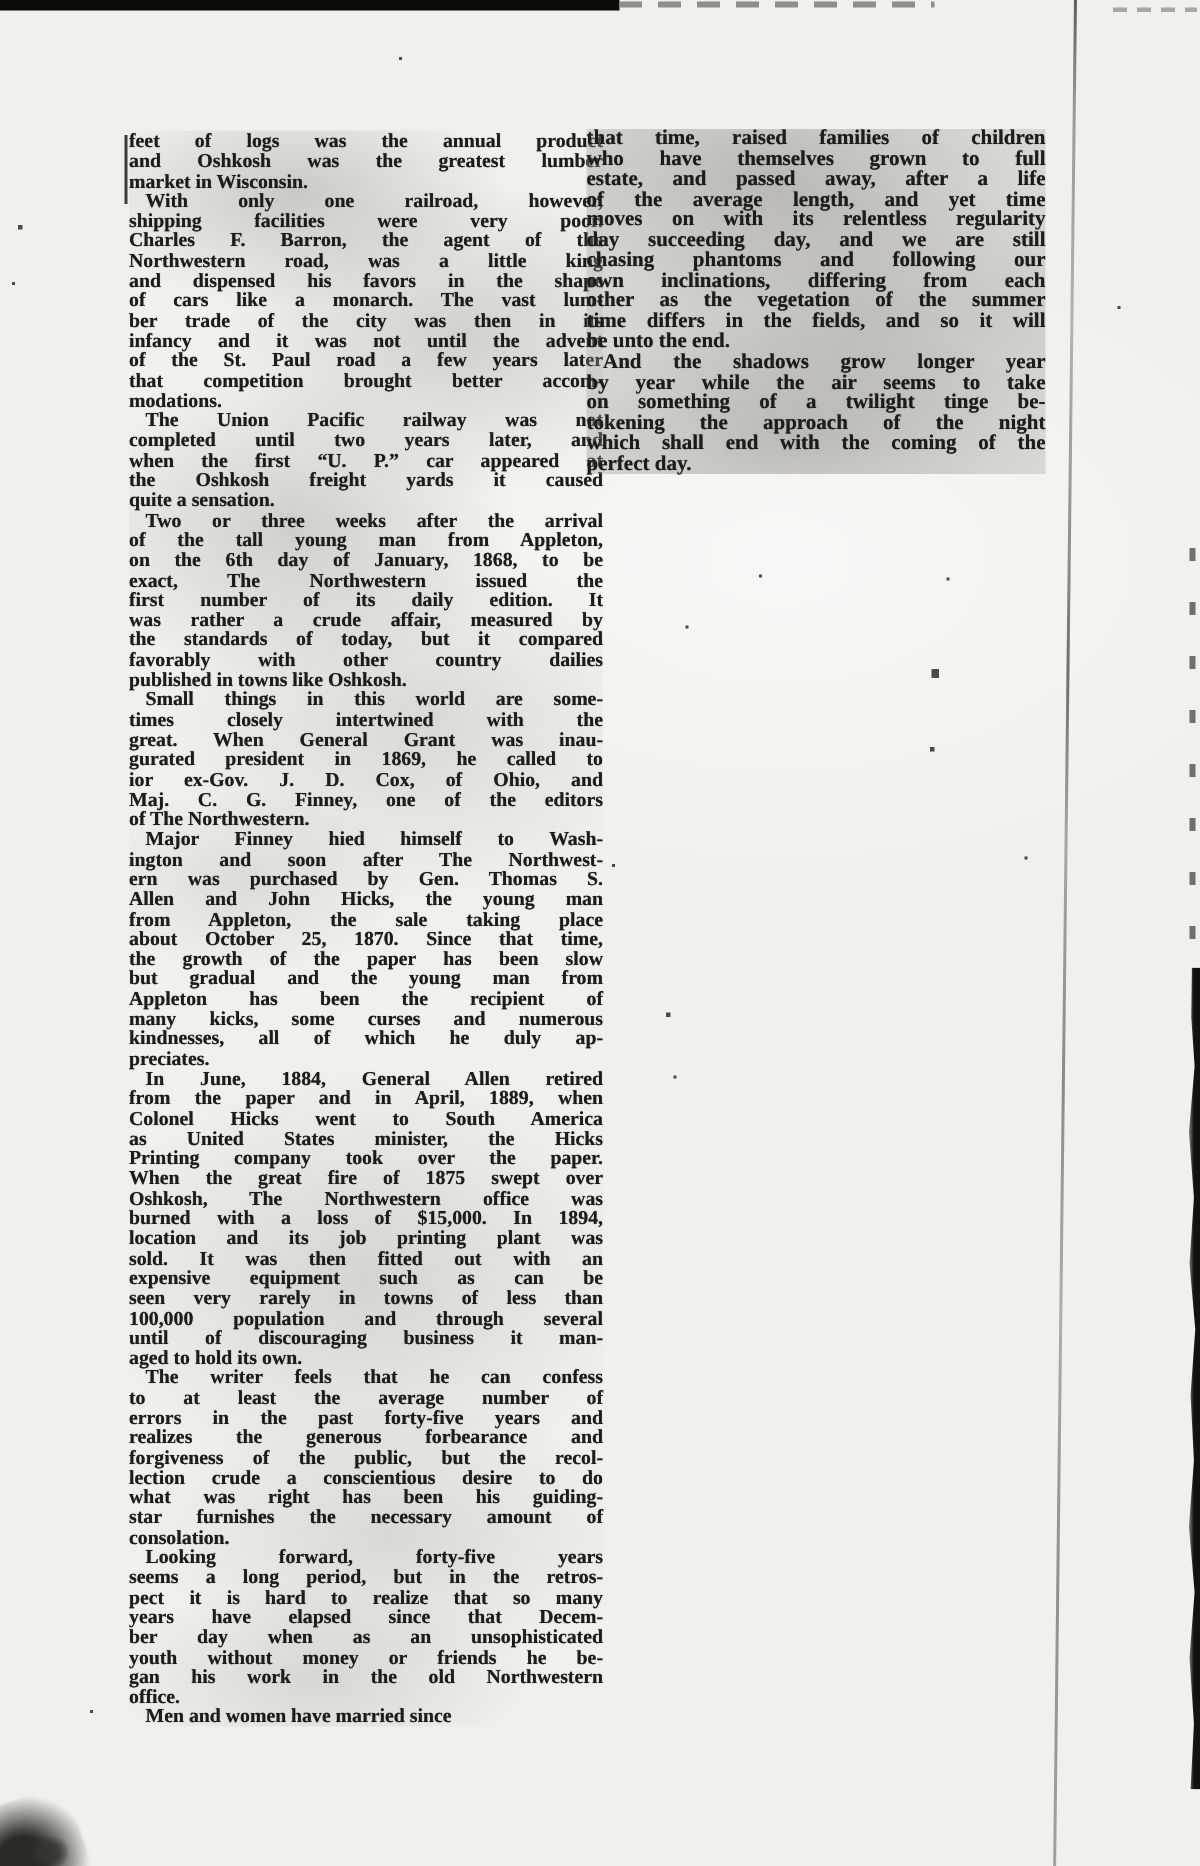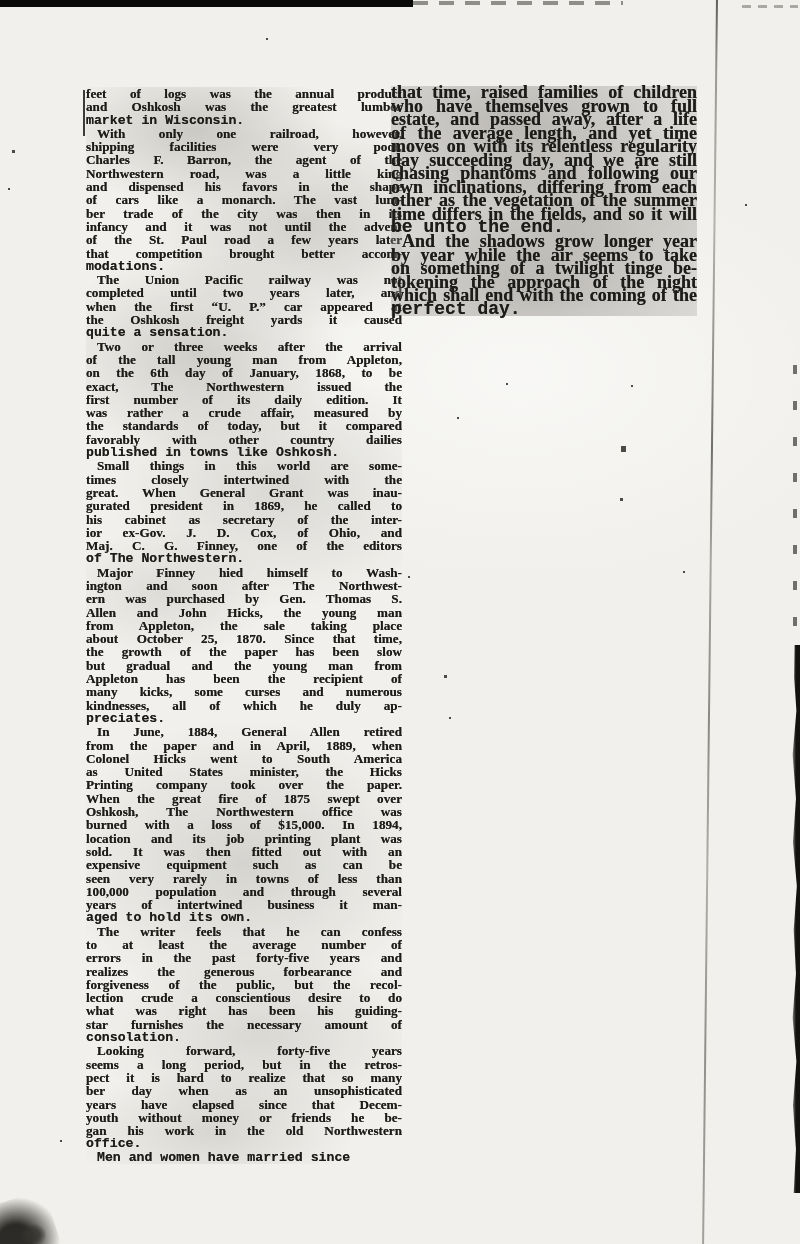--- a/index.html
+++ b/index.html
@@ -19,30 +19,30 @@
       radial-gradient(ellipse 200px 110px at 35% 4%,  rgba(148,146,140,.42), transparent 70%),
       radial-gradient(ellipse 230px 150px at 70% 13%, rgba(148,146,140,.34), transparent 70%),
       radial-gradient(ellipse 210px 150px at 35% 25%, rgba(148,146,140,.36), transparent 70%),
       radial-gradient(ellipse 240px 170px at 62% 37%, rgba(148,146,140,.26), transparent 72%),
       radial-gradient(ellipse 150px 90px  at 25% 47%, rgba(148,146,140,.22), transparent 72%),
       radial-gradient(ellipse 260px 200px at 50% 72%, rgba(148,146,140,.30), transparent 72%),
       radial-gradient(ellipse 230px 130px at 55% 88%, rgba(148,146,140,.26), transparent 72%),
       radial-gradient(ellipse 200px 90px  at 40% 97%, rgba(148,146,140,.28), transparent 72%);
   }
   .col-right {
-    left:391px; top:86px; width:306px; font-size:18px; line-height:13.55px;
+    left:391px; top:86px; width:306px; font-size:14px; line-height:13.55px;
     background:
       radial-gradient(ellipse 220px 110px at 40% 15%, rgba(140,138,132,.40), transparent 75%),
       radial-gradient(ellipse 240px 130px at 60% 55%, rgba(140,138,132,.34), transparent 75%),
       radial-gradient(ellipse 240px 110px at 45% 90%, rgba(140,138,132,.38), transparent 75%),
       rgba(162,160,154,.30);
   }
   .para { margin:0; }
   .line { text-align:justify; text-align-last:justify; white-space:nowrap; }
-  .line.last { text-align-last:left;font-family:Liberation Mono, monospace; }
+  .line.last { text-align-last:left; }
   .para.indent .line:first-child { text-indent:11px; }
   
   .art { position:absolute; }
   .top-bar { left:0; top:0; width:413px; height:7px; background:#0a0a08; }
   .top-dashes { left:413px; top:1px; width:210px; height:4px;
     background:repeating-linear-gradient(90deg,#8f8f8a 0 15px,transparent 15px 26px); }
   .top-dashes-right { left:742px; top:5px; width:56px; height:3px;
     background:repeating-linear-gradient(90deg,#a9a8a3 0 9px,transparent 9px 16px); }
   .fold-line { left:716px; top:-2px; width:1.6px; height:1250px;
     transform:rotate(.64deg); transform-origin:top center;
@@ -129,21 +129,20 @@
         <div class="line">was rather a crude affair, measured by</div>
         <div class="line">the standards of today, but it compared</div>
         <div class="line">favorably with other country dailies</div>
         <div class="line last">published in towns like Oshkosh.</div>
       </div>
       <div class="para indent">
         <div class="line">Small things in this world are some-</div>
         <div class="line">times closely intertwined with the</div>
         <div class="line">great. When General Grant was inau-</div>
         <div class="line">gurated president in 1869, he called to</div>
-        <div class="line">his cabinet as secretary of the inter-</div>
         <div class="line">ior ex-Gov. J. D. Cox, of Ohio, and</div>
         <div class="line">Maj. C. G. Finney, one of the editors</div>
         <div class="line last">of The Northwestern.</div>
       </div>
       <div class="para indent">
         <div class="line">Major Finney hied himself to Wash-</div>
         <div class="line">ington and soon after The Northwest-</div>
         <div class="line">ern was purchased by Gen. Thomas S.</div>
         <div class="line">Allen and John Hicks, the young man</div>
         <div class="line">from Appleton, the sale taking place</div>
@@ -162,40 +161,40 @@
         <div class="line">as United States minister, the Hicks</div>
         <div class="line">Printing company took over the paper.</div>
         <div class="line">When the great fire of 1875 swept over</div>
         <div class="line">Oshkosh, The Northwestern office was</div>
         <div class="line">burned with a loss of $15,000. In 1894,</div>
         <div class="line">location and its job printing plant was</div>
         <div class="line">sold. It was then fitted out with an</div>
         <div class="line">expensive equipment such as can be</div>
         <div class="line">seen very rarely in towns of less than</div>
         <div class="line">100,000 population and through several</div>
-        <div class="line">years of intertwined business it man-</div>
+        <div class="line">until of discouraging business it man-</div>
         <div class="line last">aged to hold its own.</div>
       </div>
       <div class="para indent">
         <div class="line">The writer feels that he can confess</div>
         <div class="line">to at least the average number of</div>
         <div class="line">errors in the past forty-five years and</div>
         <div class="line">realizes the generous forbearance and</div>
         <div class="line">forgiveness of the public, but the recol-</div>
         <div class="line">lection crude a conscientious desire to do</div>
         <div class="line">what was right has been his guiding-</div>
         <div class="line">star furnishes the necessary amount of</div>
         <div class="line last">consolation.</div>
       </div>
       <div class="para indent">
         <div class="line">Looking forward, forty-five years</div>
         <div class="line">seems a long period, but in the retros-</div>
         <div class="line">pect it is hard to realize that so many</div>
+        <div class="line">years have elapsed since that Decem-</div>
         <div class="line">ber day when as an unsophisticated</div>
-        <div class="line">years have elapsed since that Decem-</div>
         <div class="line">youth without money or friends he be-</div>
         <div class="line">gan his work in the old Northwestern</div>
         <div class="line last">office.</div>
       </div>
       <div class="para indent">
         <div class="line last">Men and women have married since</div>
       </div>
     </div>
   <div class="col col-right">
       <div class="para">

